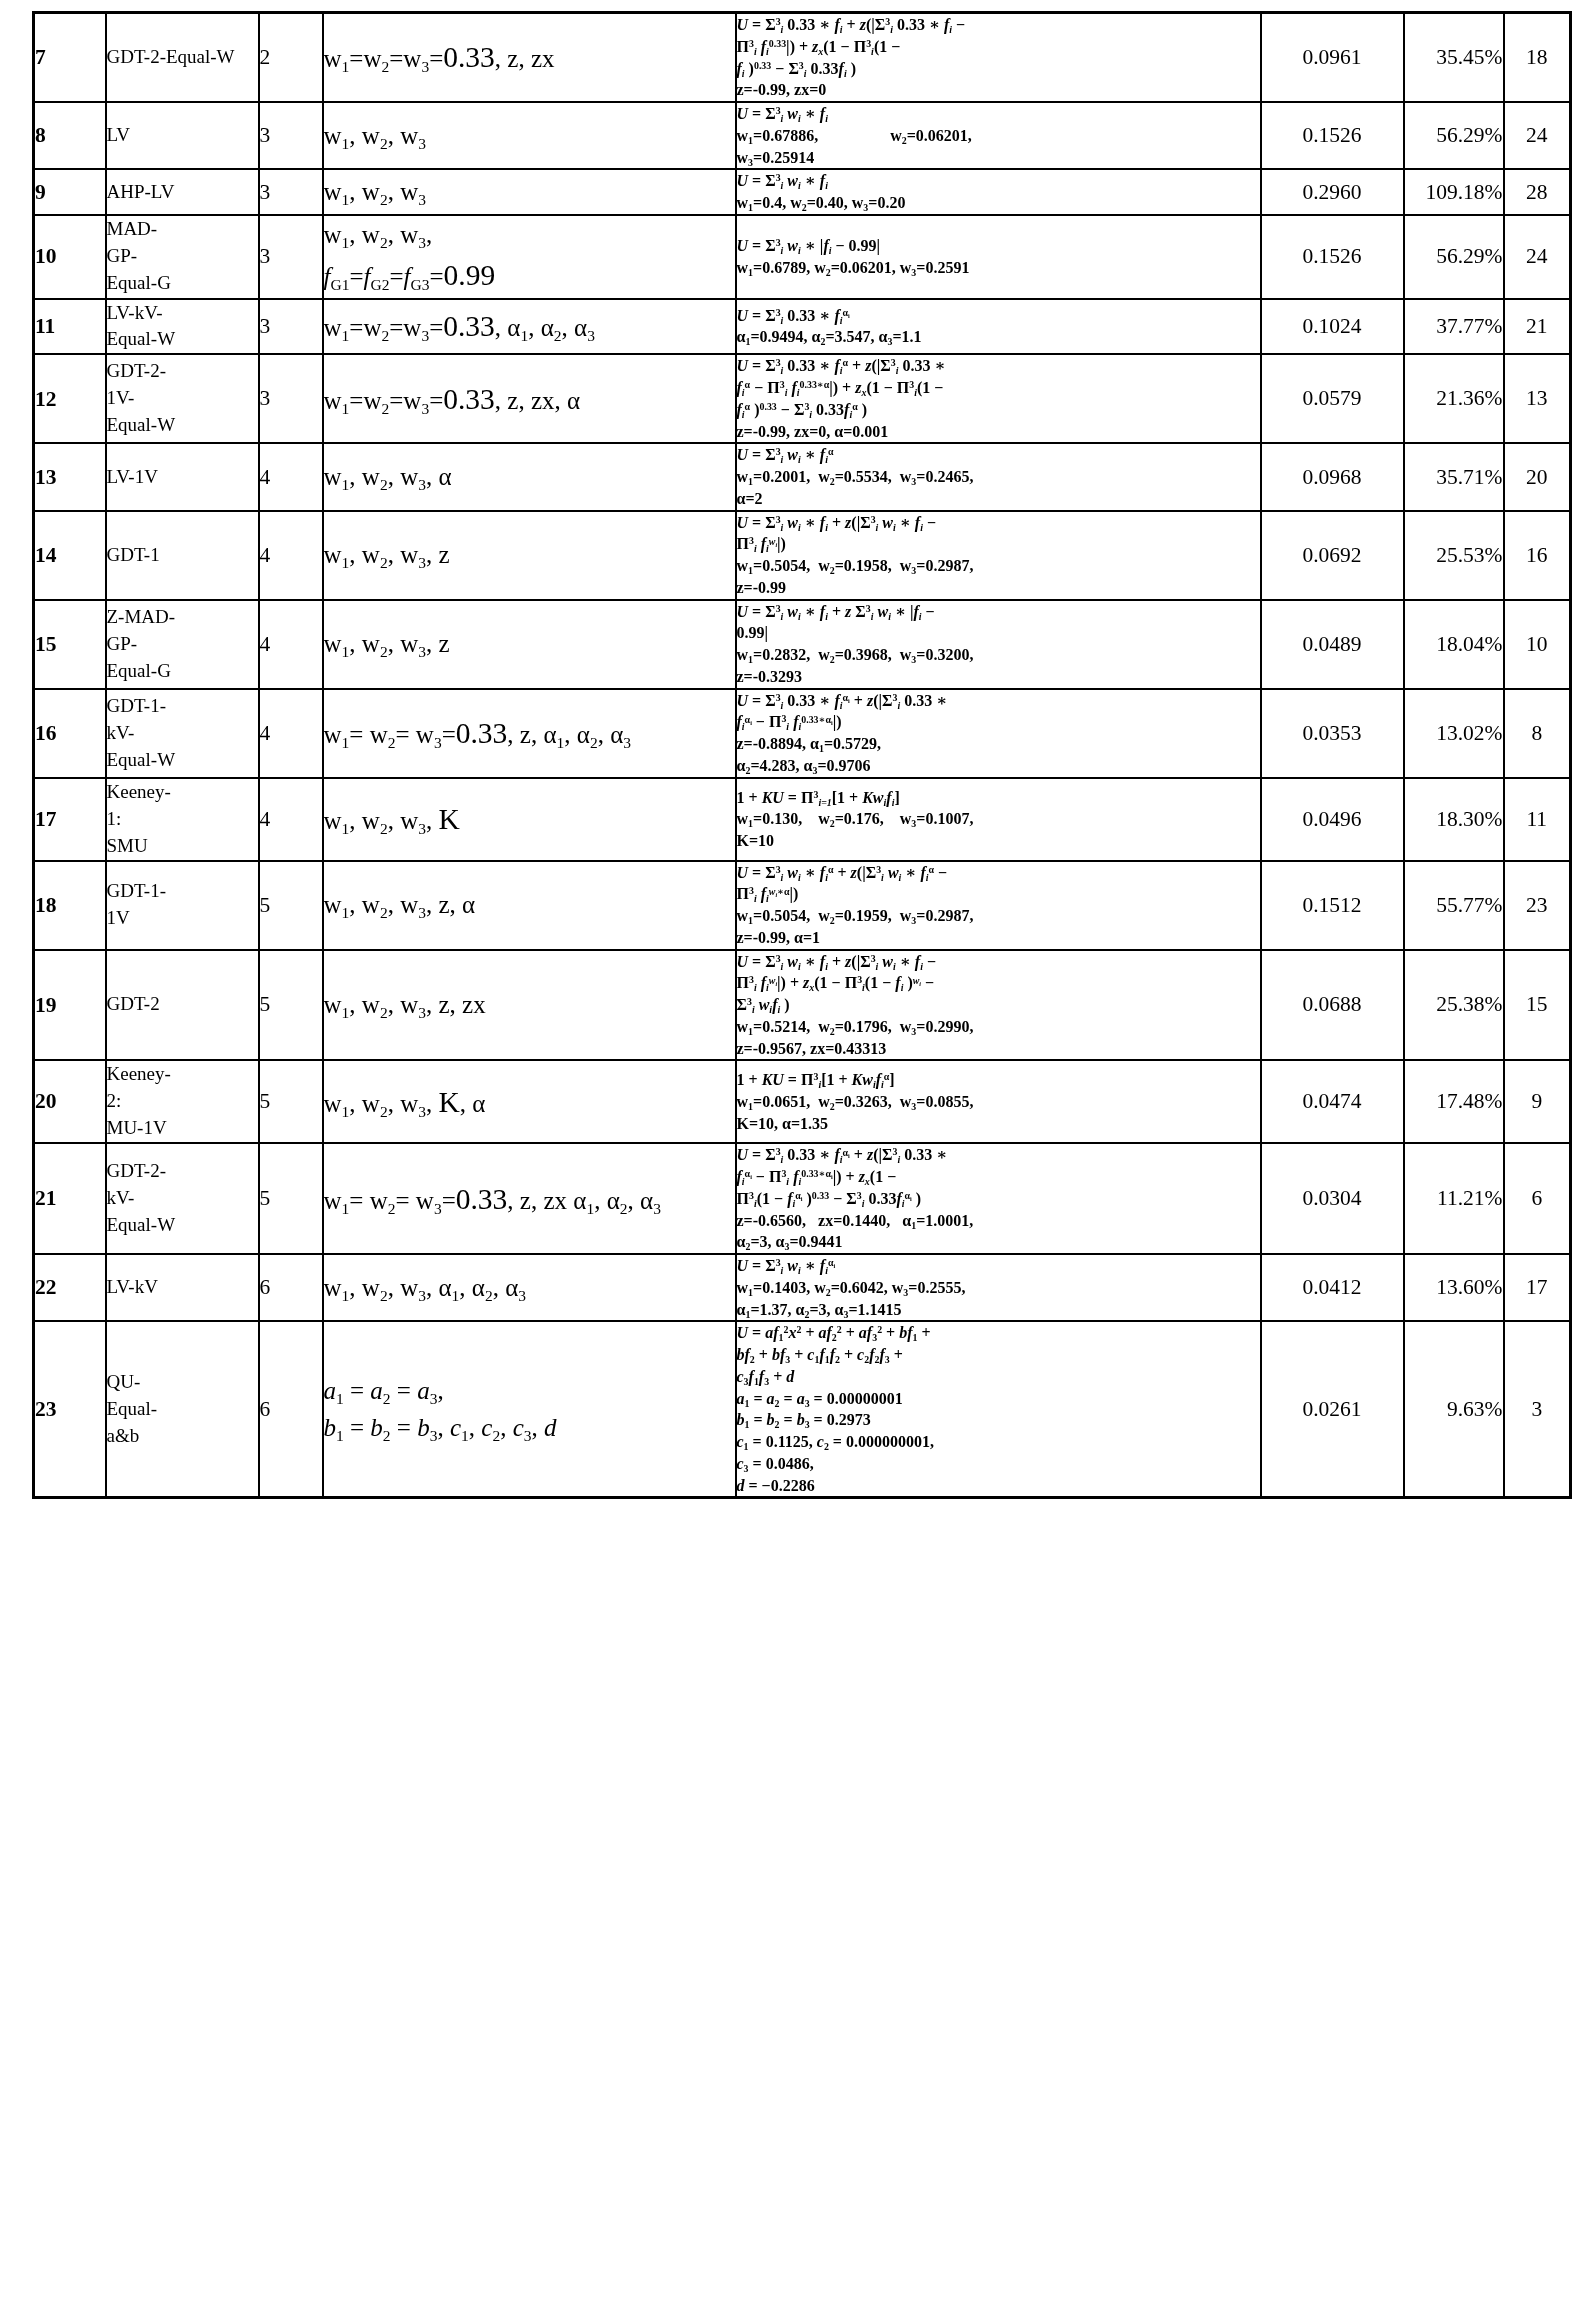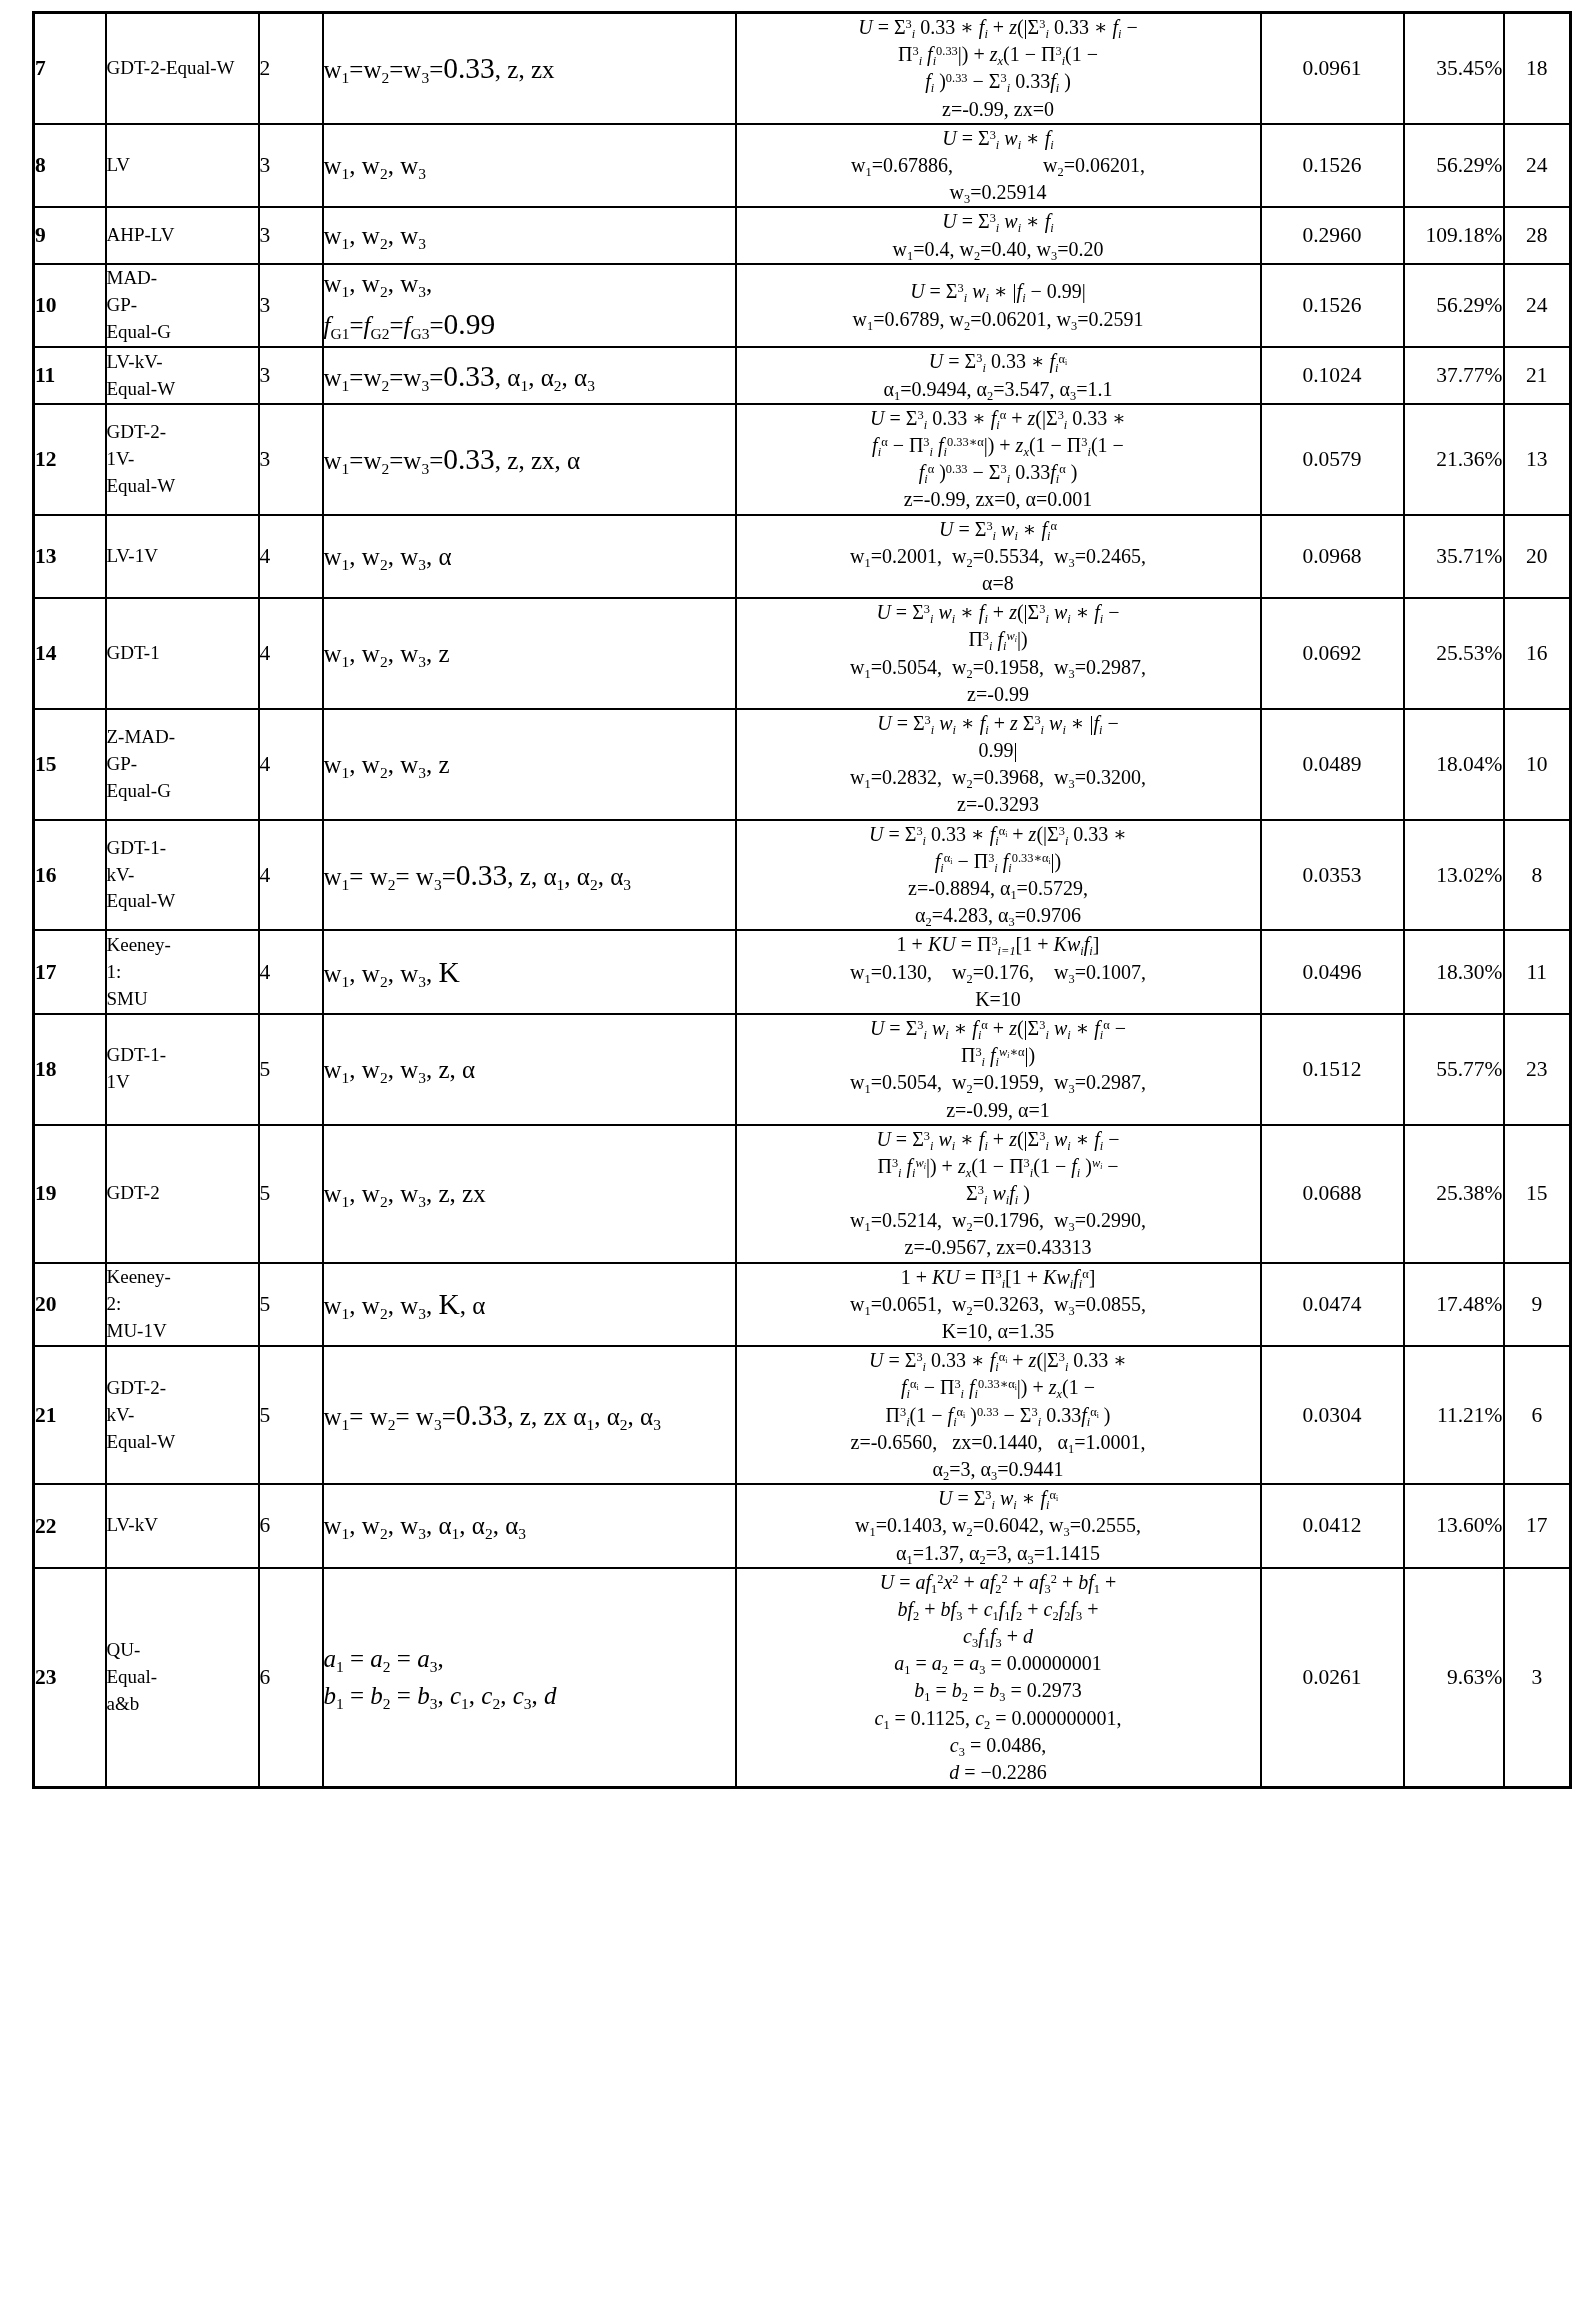--- a/index.html
+++ b/index.html
@@ -64,24 +64,25 @@
     text-align: left;
     padding-left: 12.7px;
   }
   .param {
     font-size: 25px;
     line-height: 1.5;
     text-align: left;
     padding-left: 20.7px;
   }
   .formula {
-    font-size: 20px;
+    font-size: 16px;
     line-height: 1.36;
-    text-align: center;
+    text-align: left;
     padding: 4px 6.4px 4px 11px;
+    font-weight: bold;
   }
   .num {
     font-size: 21.5px;
     text-align: center;
     font-family: Liberation Serif, serif;
   }
   .pct {
     font-size: 21.5px;
     text-align: right;
   }
@@ -220,21 +221,21 @@
       <tr>
         <td class="cell idx">13</td>
         <td class="cell name"><span>LV-1V</span></td>
         <td class="cell np">4</td>
         <td class="cell param">
           <span class="fl">w<sub>1</sub>, w<sub>2</sub>, w<sub>3</sub>, α</span>
         </td>
         <td class="cell formula">
           <div class="frm-line"><span class="mi">U</span> = Σ<sup>3</sup><sub class="mi">i</sub> <span class="mi">w</span><sub class="mi">i</sub> ∗ <span class="mi">f</span><sub class="mi">i</sub><sup>α</sup></div>
           <div class="frm-line">w<sub>1</sub>=0.2001,&nbsp; w<sub>2</sub>=0.5534,&nbsp; w<sub>3</sub>=0.2465,</div>
-          <div class="frm-line">α=8</div>
+          <div class="frm-line">α=2</div>
         </td>
         <td class="cell num">0.0968</td>
         <td class="cell pct">35.71%</td>
         <td class="cell rank">20</td>
       </tr>
 
       <tr>
         <td class="cell idx">14</td>
         <td class="cell name"><span>GDT-1</span></td>
         <td class="cell np">4</td>

